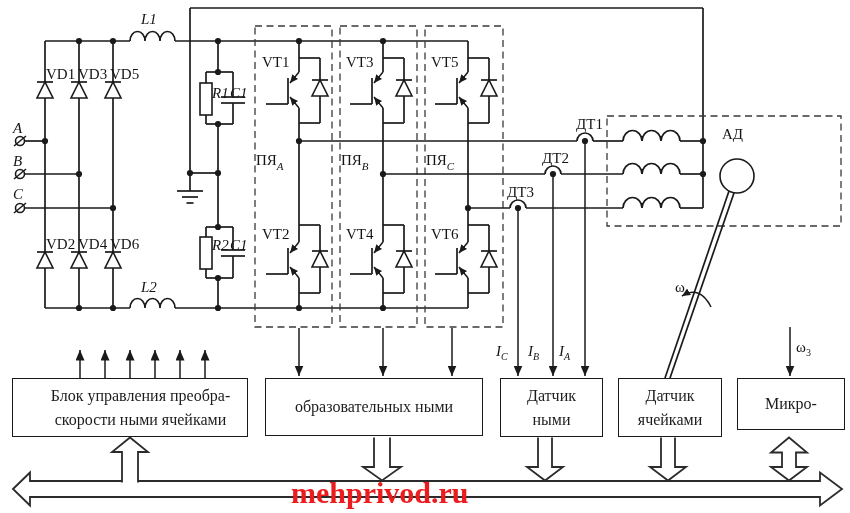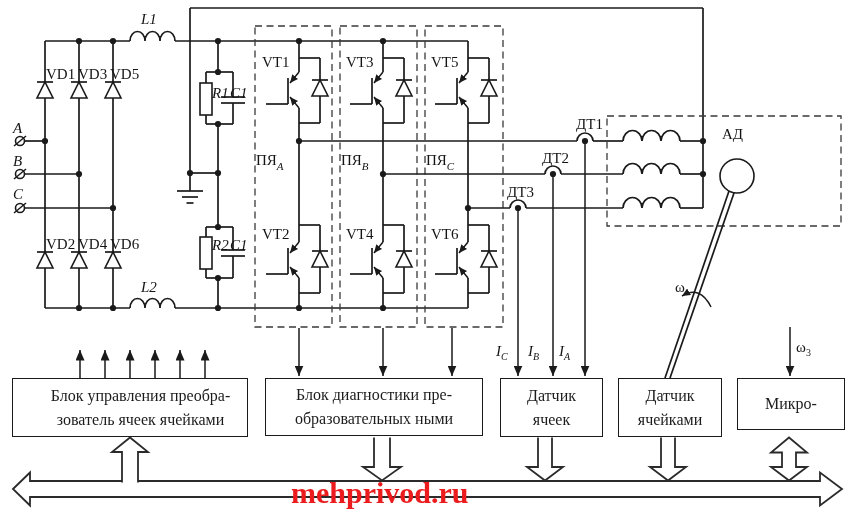--- a/index.html
+++ b/index.html
@@ -351,29 +351,28 @@
     <path class="bus" d="M122,482.5 L122,452 L112,452 L130,437.5 L148,452 L138,452 L138,482.5"></path>
     <path class="bus" d="M374,437.5 L374,467 L363,467 L382,480.5 L401,467 L390,467 L390,437.5"></path>
     <path class="bus" d="M538,437.5 L538,467 L527,467 L545,480.5 L563,467 L552,467 L552,437.5"></path>
     <path class="bus" d="M661,437.5 L661,467 L650,467 L668,480.5 L686,467 L675,467 L675,437.5"></path>
     <path class="bus" d="M782,452.5 L771,452.5 L789,437.5 L807,452.5 L796,452.5 L796,467 L807,467 L789,480.5 L771,467 L782,467 Z"></path>
   </g>
 </svg>
 
 <div class="blk" style="left:12px;top:378px;width:236px;height:59px;padding-left:21px;">
   <div>Блок  управления преобра-</div>
-  <div>зователь ячеек ячейками</div>
+  <div>скорости ными ячейками</div>
 </div>
 <div class="blk" style="left:265px;top:378px;width:218px;height:58px;">
-  <div>Блок диагностики пре-</div>
   <div>образовательных ными</div>
 </div>
 <div class="blk" style="left:500px;top:378px;width:103px;height:59px;">
   <div>Датчик</div>
-  <div>ячеек</div>
+  <div>ными</div>
 </div>
 <div class="blk" style="left:618px;top:378px;width:104px;height:59px;">
   <div>Датчик</div>
   <div>ячейками</div>
 </div>
 <div class="blk" style="left:737px;top:378px;width:108px;height:52px;">
   <div>Микро-</div>
 </div>
 
 <div id="watermark">mehprivod.ru</div>

